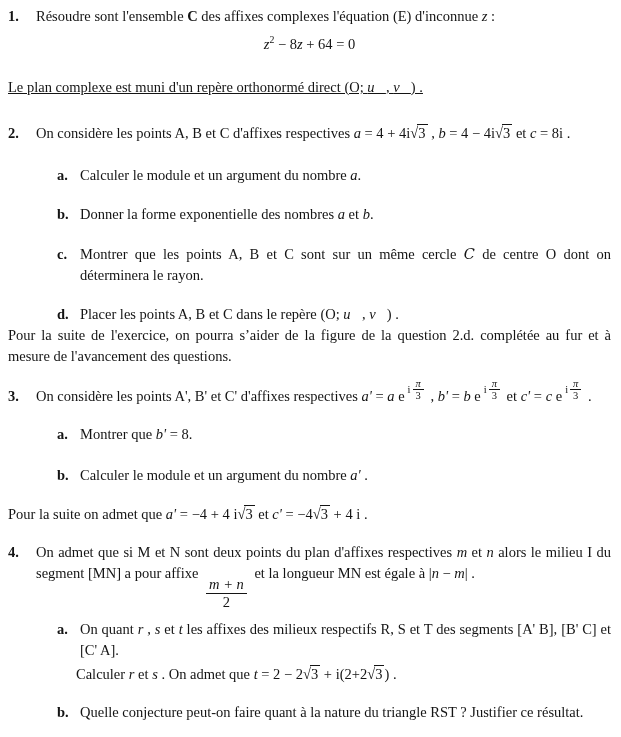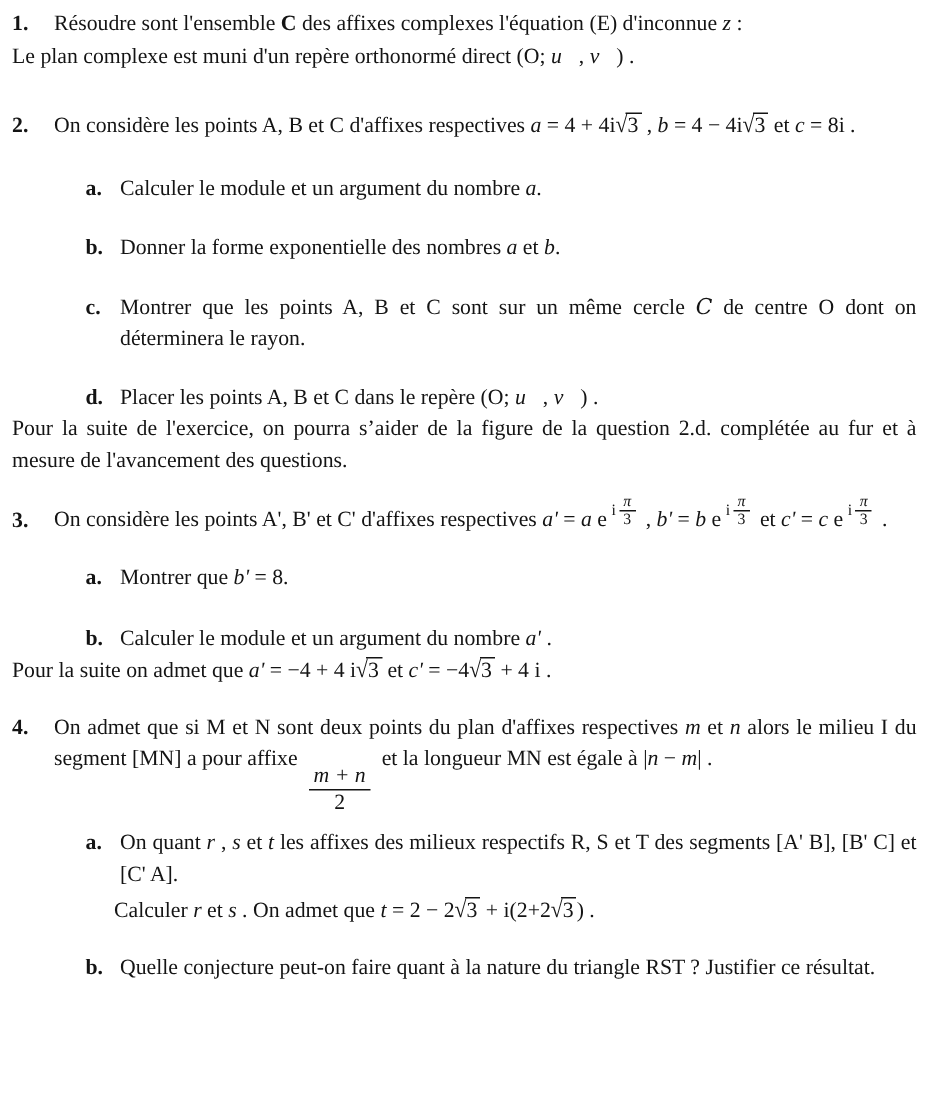--- a/index.html
+++ b/index.html
@@ -39,46 +39,47 @@
           vertical-align: -11px; line-height: 1.2; margin: 0 4px; text-align: center; }
   .frac .fn { padding: 0 3px; display: block; }
   .frac .fd { border-top: 1.2px solid currentColor; align-self: stretch; display: block; }
 
   .supfrac { display: inline-flex; align-items: center; gap: 2px;
              font-size: 10.5px; vertical-align: 8px; margin: 0 3px; line-height: 1.1; }
   .supfrac .frac { vertical-align: 0; margin: 0; line-height: 1.05; }
 
   
   #q1        { margin-top: 1px; }
-  #plan-line { margin-top: 1px; }
+  #plan-line { margin-top: 22px; text-decoration: underline; }
   #q2        { margin-top: 25px; }
   #q2a       { margin-top: 21px; }
   #q2b       { margin-top: 18px; }
   #q2c       { margin-top: 19px; }
   #q2d       { margin-top: 18px; }
   #para-suite{ }
   #q3        { margin-top: 11px; }
   #q3a       { margin-top: 17px; }
   #q3b       { margin-top: 20px; }
-  #para-admet{ }
+  #para-admet{ margin-top: 18px; }
   #q4        { margin-top: 17px; }
   #q4a       { margin-top: 7px; }
   #q4a-calc  { margin-top: 3px; margin-left: 68px; }
   #q4b       { margin-top: 17px; }
 </style>
 </head>
 <body style="background: rgb(255, 255, 255); color: rgb(20, 20, 20);">
 
 <div class="page">
 
   <div class="item" id="q1">
     <span class="inum">1.</span>
     <span class="ibody"><span>Résoudre sont l'ensemble </span><span class="bd">C</span><span> des affixes complexes l'équation (E) d'inconnue </span><span class="it">z</span><span> :</span></span>
   </div>
 
+  <div class="equation" id="eq1"><span class="it">z</span><sup>2</sup><span> − 8</span><span class="it">z</span><span> + 64 = 0</span></div>
 
   <div class="para" id="plan-line"><span>Le plan complexe est muni d'un repère orthonormé direct (O; </span><span class="it">u⃗</span><span>, </span><span class="it">v⃗</span><span>) .</span></div>
 
   <div class="item" id="q2">
     <span class="inum">2.</span>
     <span class="ibody"><span>On considère les points A, B et C d'affixes respectives </span><span class="it">a</span><span> = 4 + 4i</span><span class="sqrt"><span class="rss">√</span><span class="rad">3</span></span><span> , </span><span class="it">b</span><span> = 4 − 4i</span><span class="sqrt"><span class="rss">√</span><span class="rad">3</span></span><span> et </span><span class="it">c</span><span> = 8i .</span></span>
   </div>
 
   <div class="sub" id="q2a">
     <span class="snum">a.</span>

